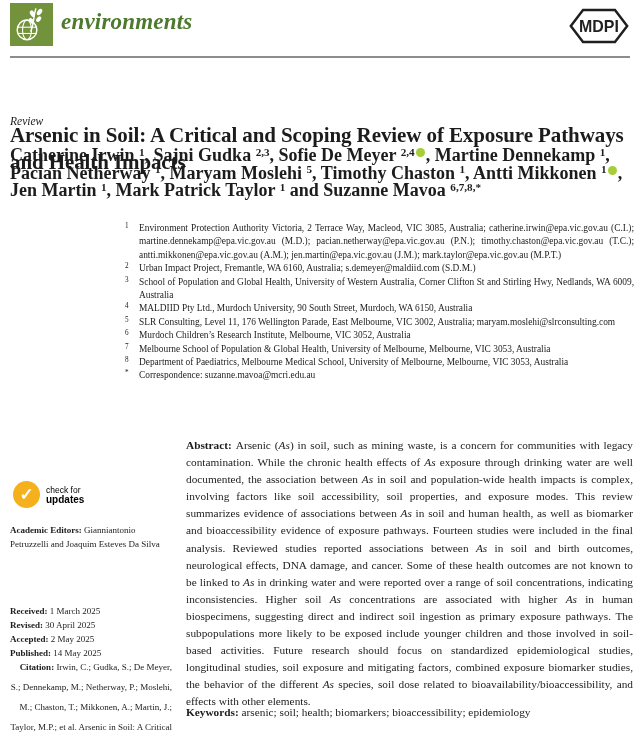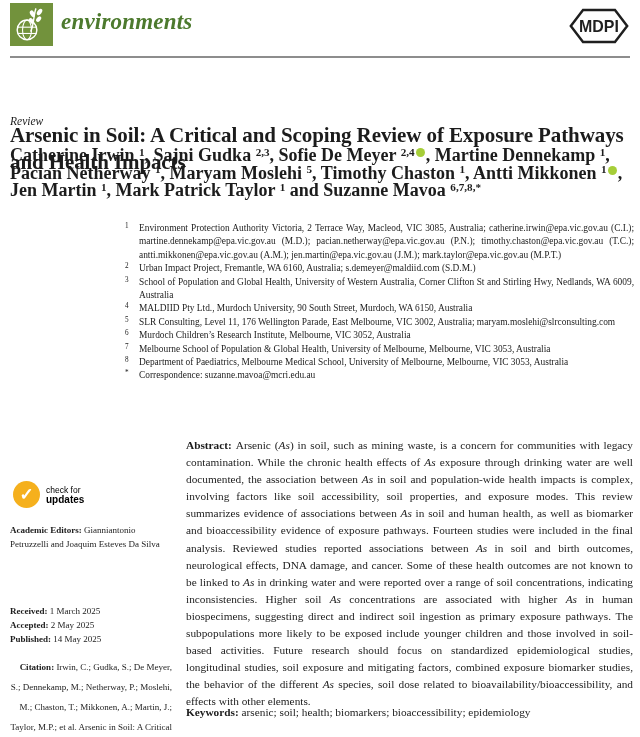--- a/index.html
+++ b/index.html
@@ -152,20 +152,24 @@
 
   <div class="academic-editors"><span class="b">Academic Editors: </span><span>Gianniantonio Petruzzelli and Joaquim Esteves Da Silva</span></div>
 
   <div class="dates">
 
       <div class="date-row">
         <span class="lbl">Received:</span>
         <span>1 March 2025</span>
       </div>
 
+      <div class="date-row">
+        <span class="lbl">Revised:</span>
+        <span>30 April 2025</span>
+      </div>
 
       <div class="date-row">
         <span class="lbl">Accepted:</span>
         <span>2 May 2025</span>
       </div>
 
       <div class="date-row">
         <span class="lbl">Published:</span>
         <span>14 May 2025</span>
       </div>

